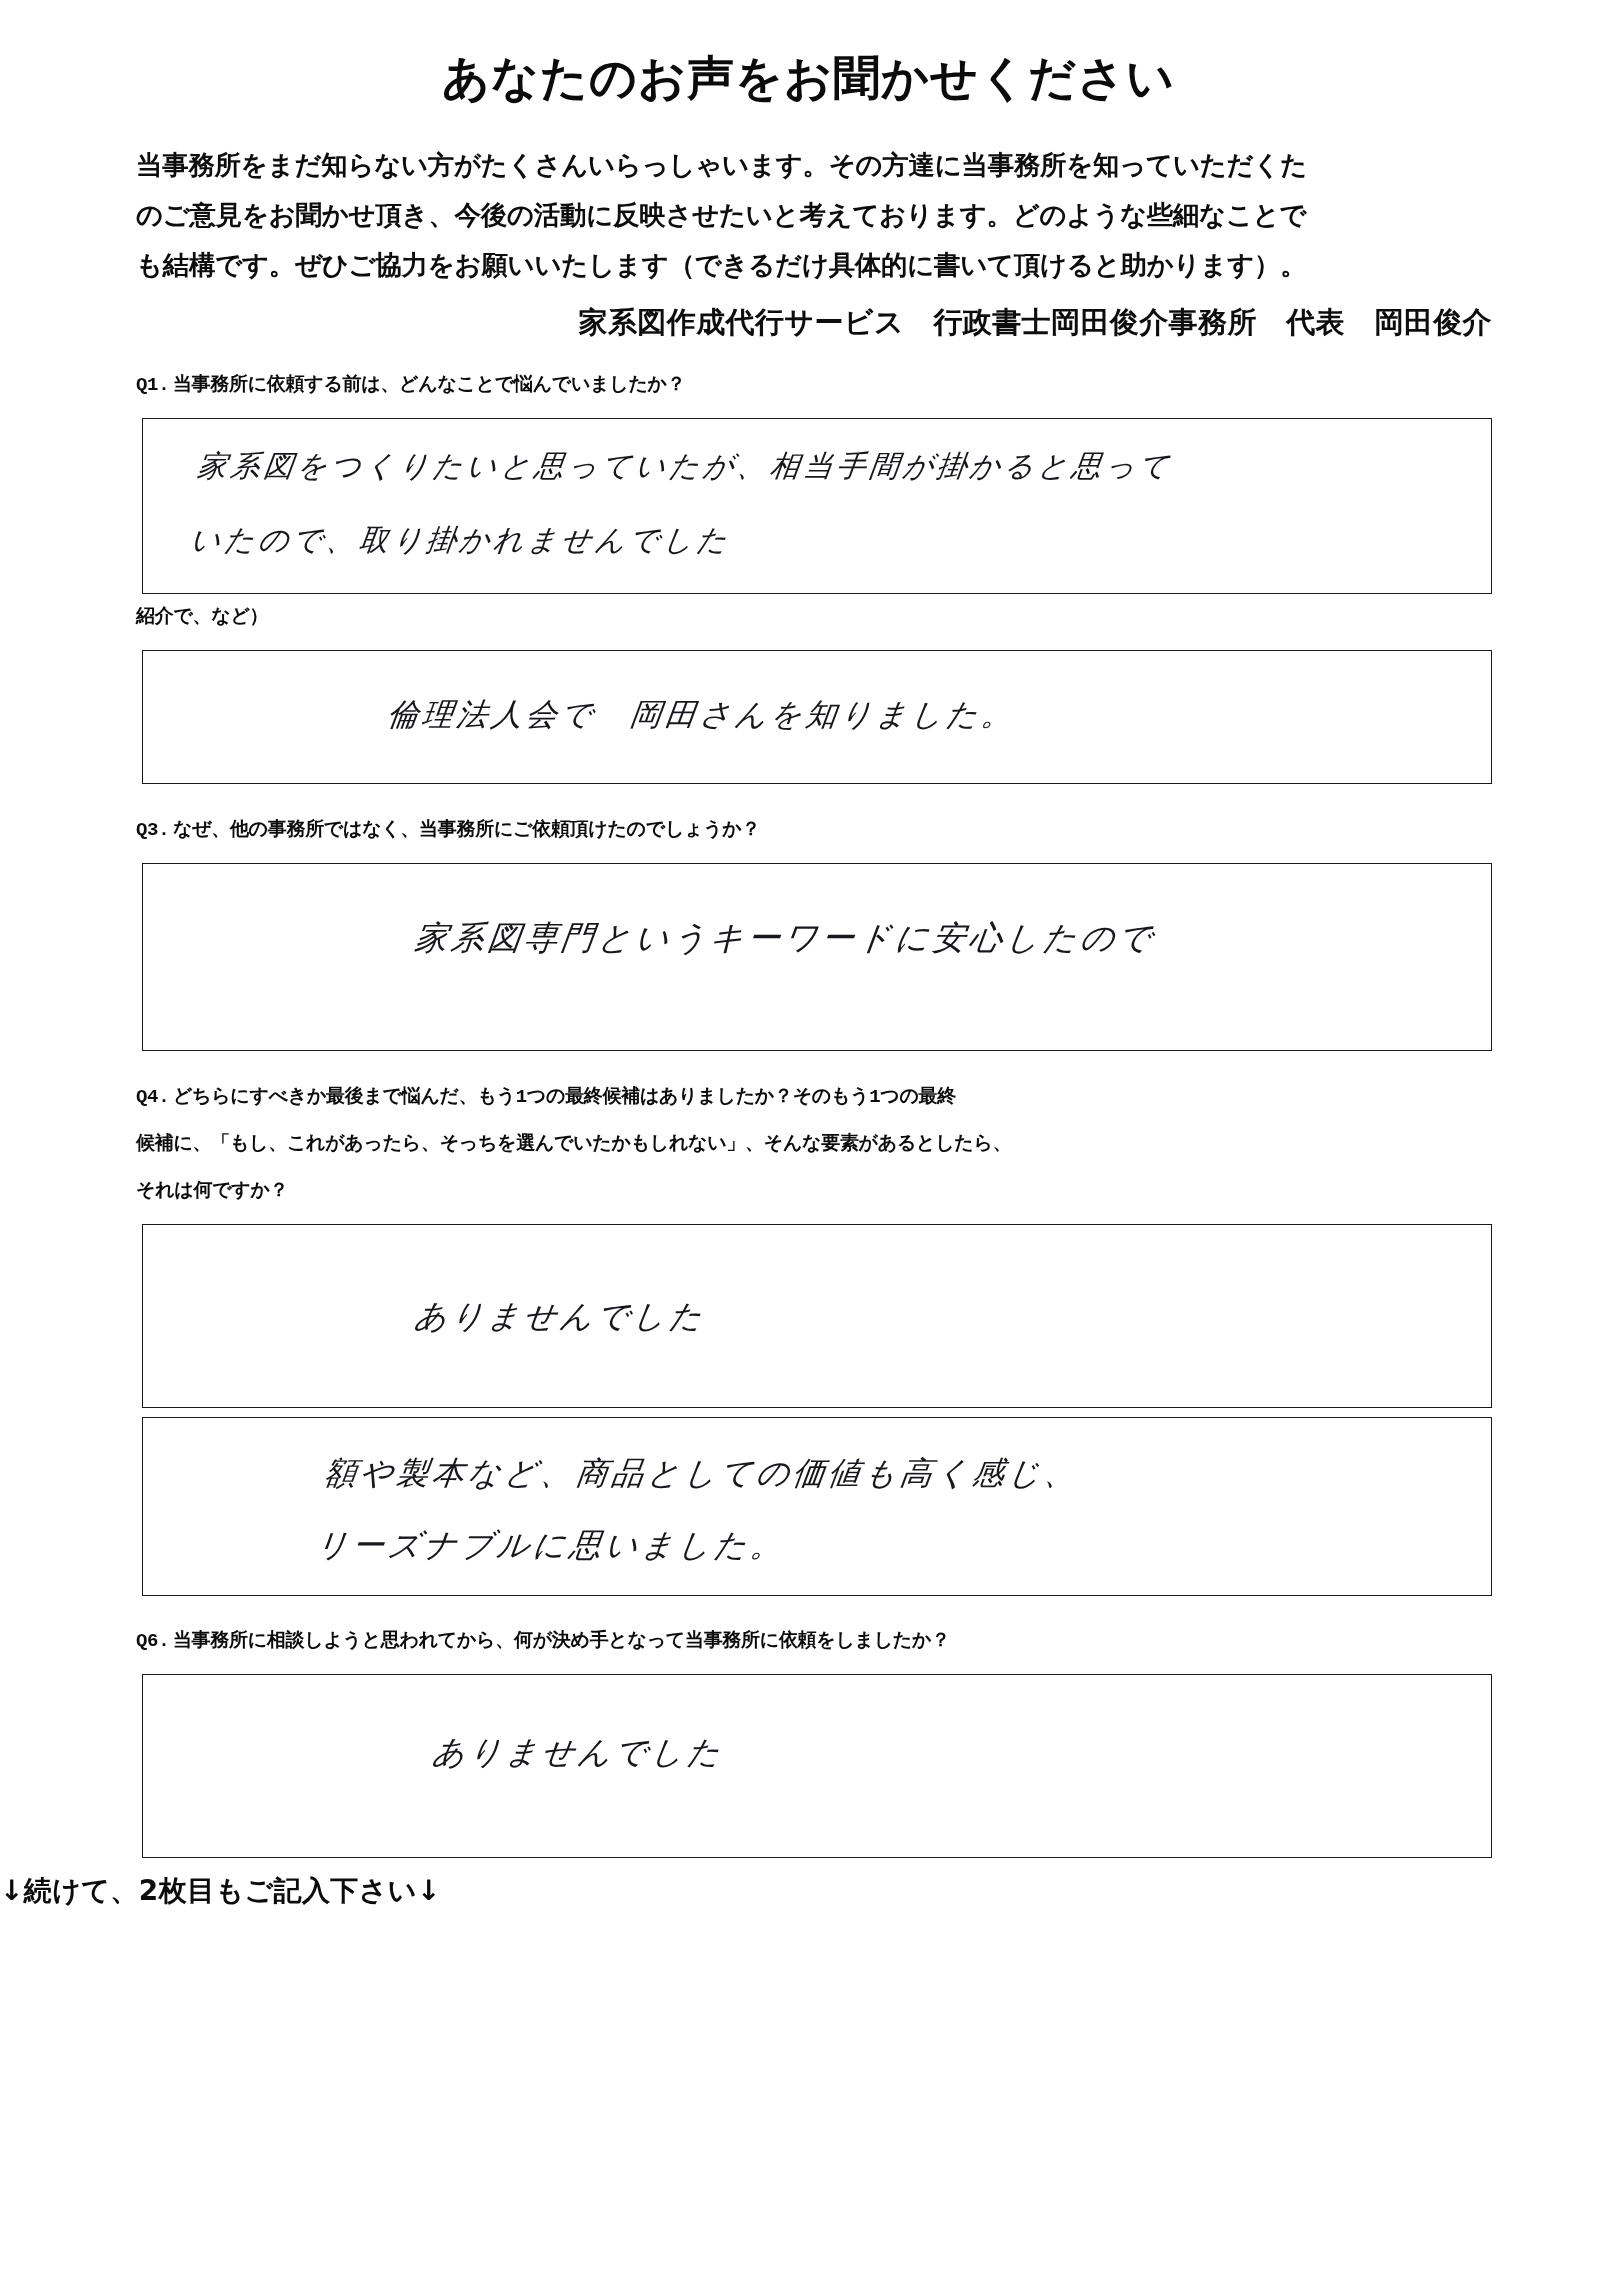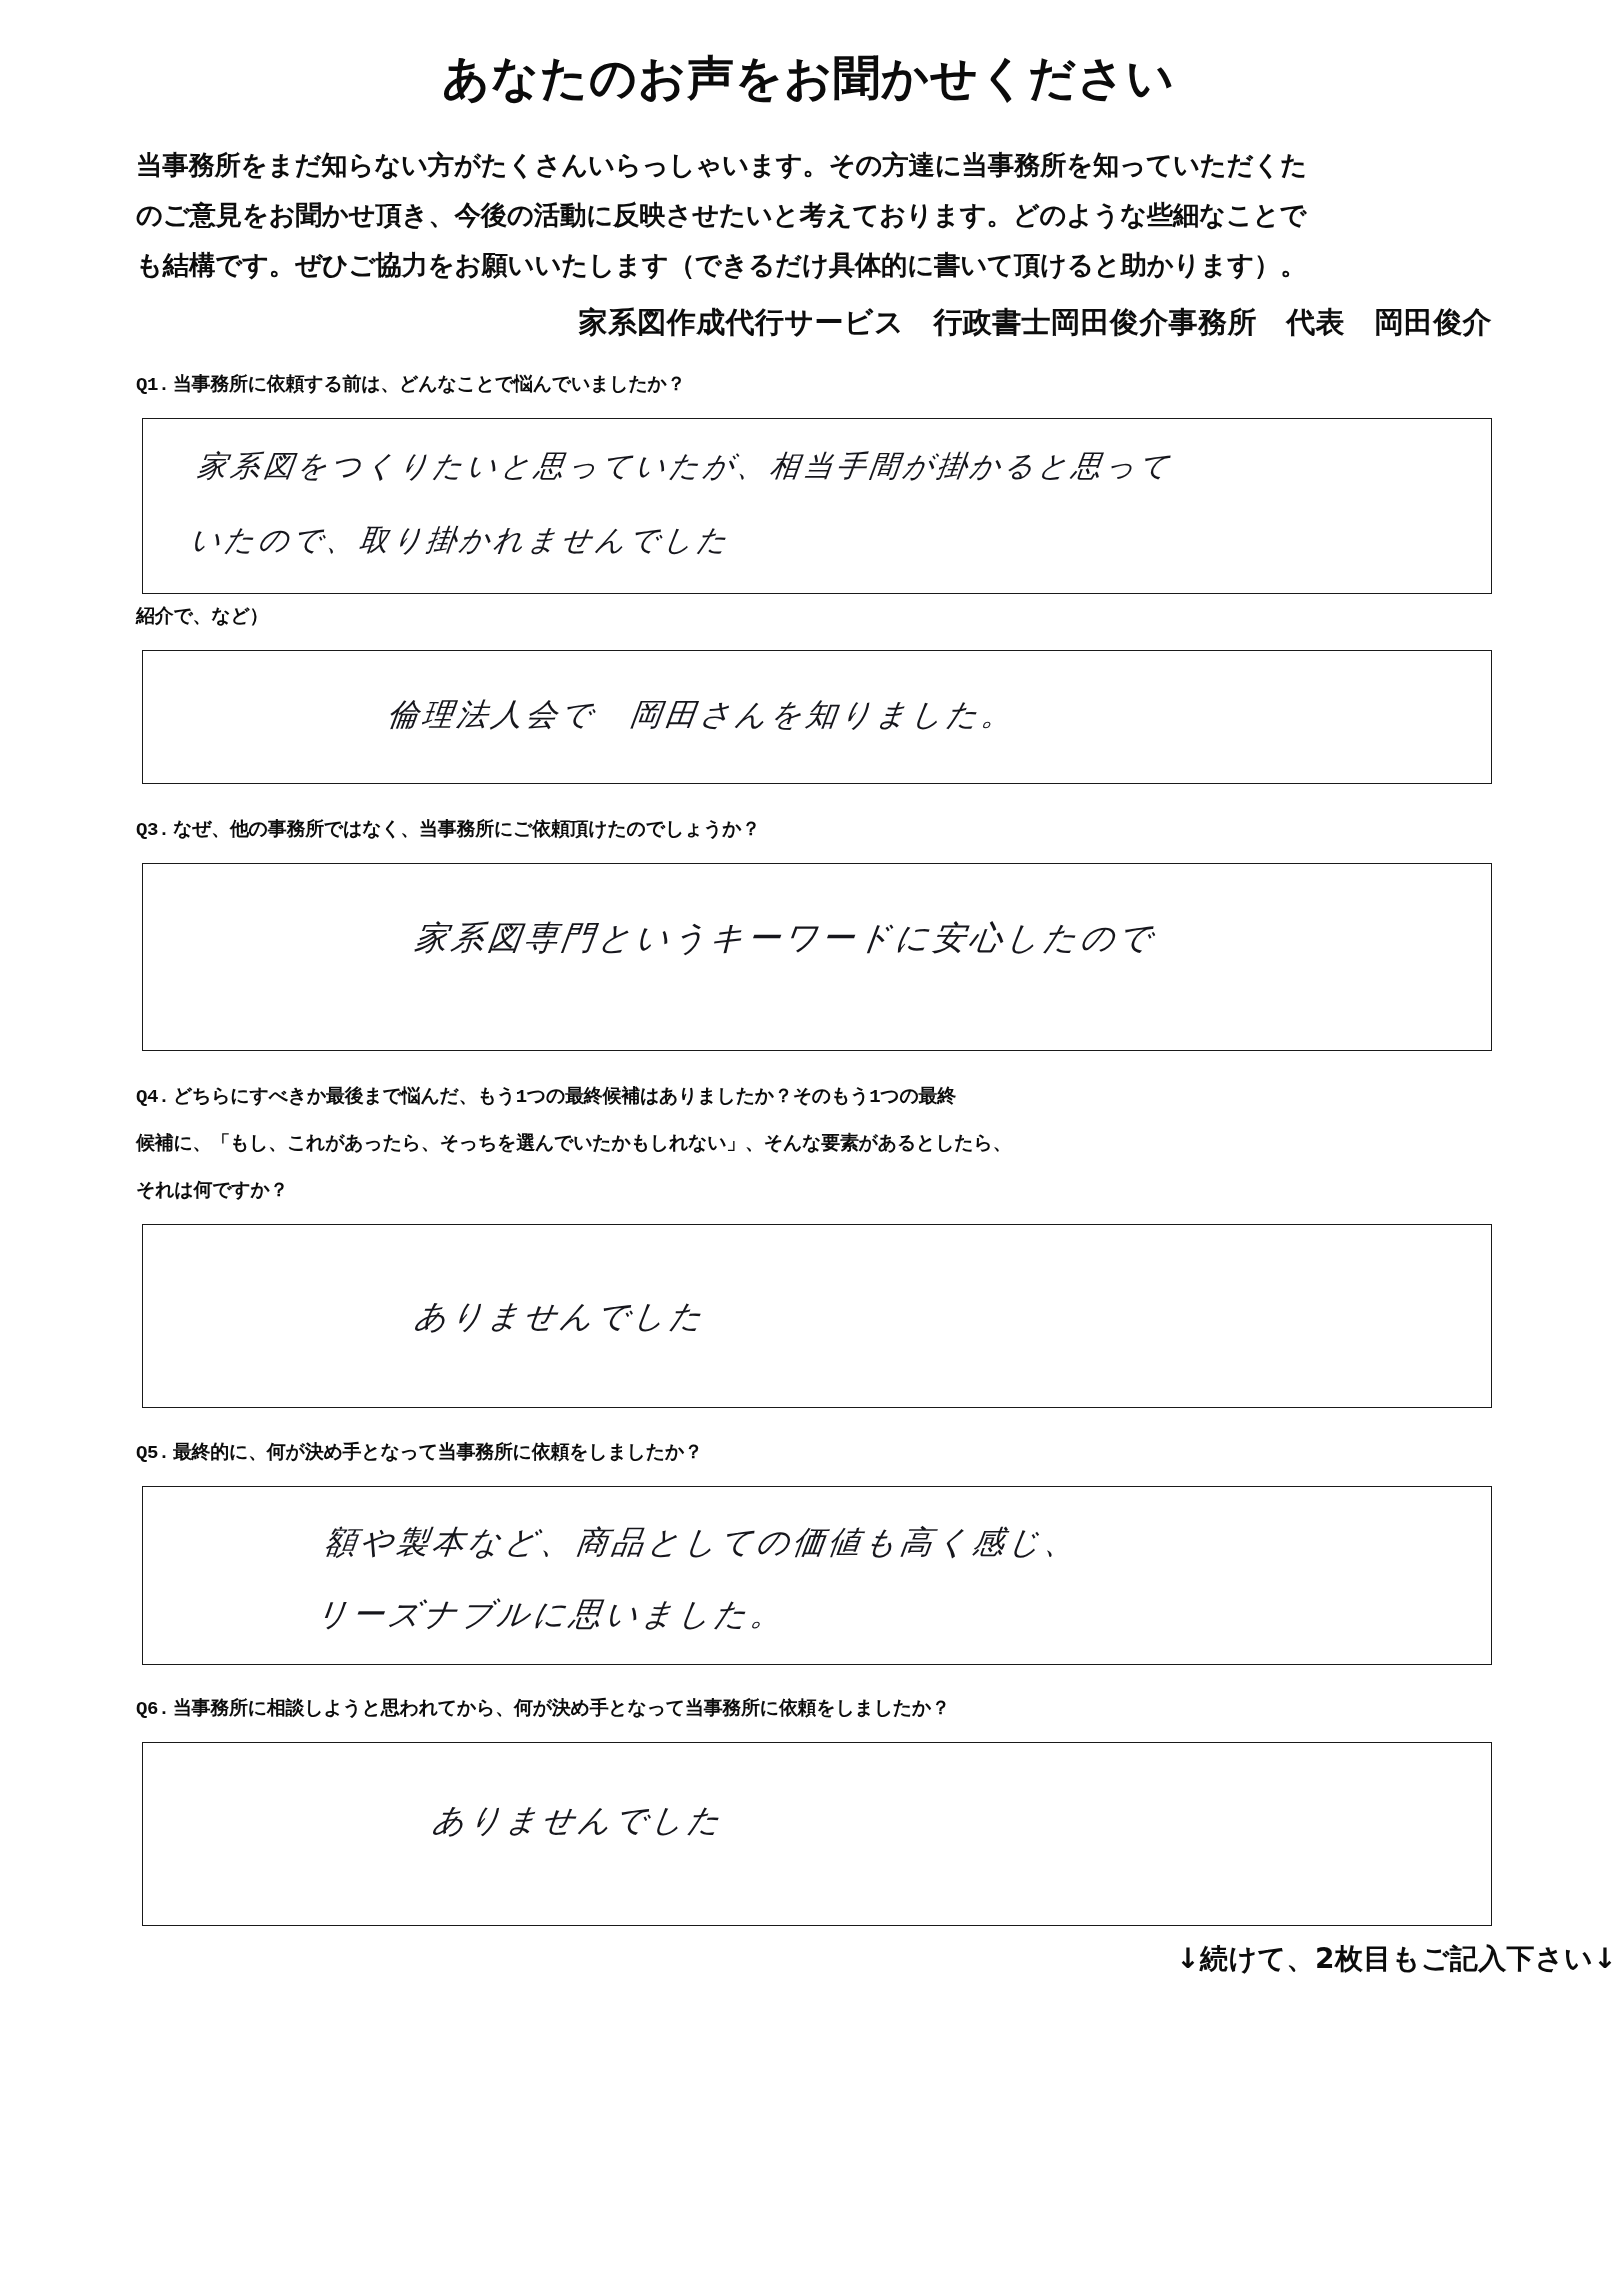--- a/index.html
+++ b/index.html
@@ -88,21 +88,21 @@
     font-weight: 400;
     color: #16161c;
     white-space: nowrap;
     letter-spacing: 3.6px;
     transform: skewX(-7deg);
     transform-origin: left bottom;
   }
 
   
   .footer {
-    text-align: right;
+    text-align: left;
     font-size: 28px;
     font-weight: 700;
     letter-spacing: 0.4px;
     color: #0c0c0c;
     font-family: "DejaVu Sans", "Liberation Sans", sans-serif;
     margin-top: 14.3px;
   }
 
   
   #box-q1 { height: 176px; }
@@ -167,23 +167,20 @@
     </div>
     <div class="qtext">
       <span>それは何ですか？</span>
     </div>
     <div class="answerbox" id="box-q4">
       <div class="hw hw-l1" style="left:269px; top:70px; font-size:32px;">ありませんでした</div>
     </div>
   </div>
 
   <div class="qblock">
-    <div class="qtext" style="margin-top:21.5px">
-      <span class="qnum">Q5.</span><span>最終的に、何が決め手となって当事務所に依頼をしましたか？</span>
-    </div>
     <div class="answerbox" id="box-q5">
       <div class="hw hw-l1" style="left:179px; top:34px; font-size:32px;">額や製本など、商品としての価値も高く感じ、</div>
       <div class="hw hw-l2" style="left:170px; top:106px; font-size:32px;">リーズナブルに思いました。</div>
     </div>
   </div>
 
   <div class="qblock">
     <div class="qtext" style="margin-top:21.5px">
       <span class="qnum">Q6.</span><span>当事務所に相談しようと思われてから、何が決め手となって当事務所に依頼をしましたか？</span>
     </div>

